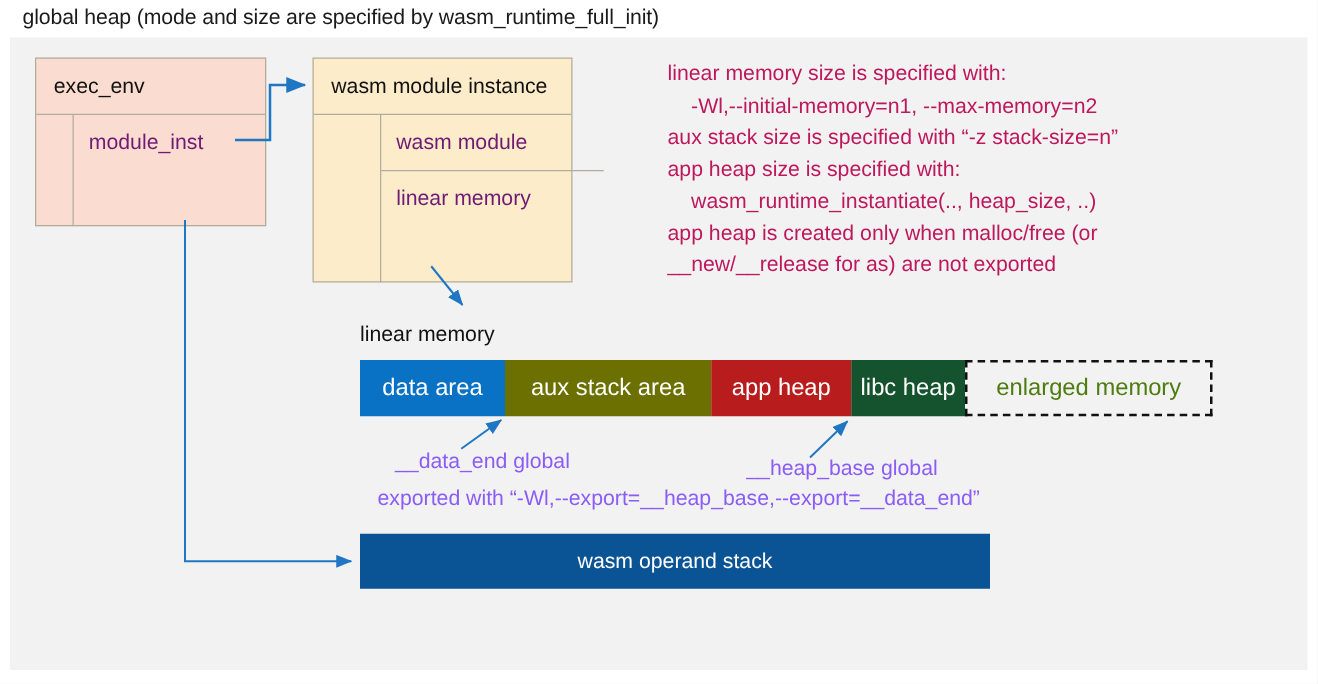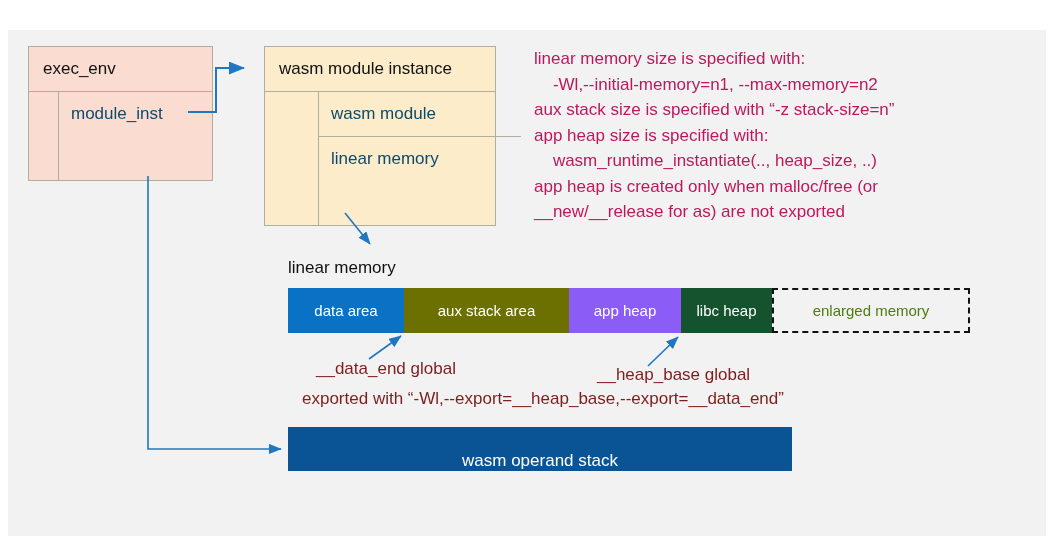--- a/index.html
+++ b/index.html
@@ -21,76 +21,77 @@
   .sbox{position:absolute;box-sizing:border-box;border:1px solid #b0ad9e;}
   .sbox .hdr{
     box-sizing:border-box;width:100%;border-bottom:1px solid #b0ad9e;
     display:flex;align-items:center;padding-left:14px;font-size:17px;color:#111;
   }
   .sbox .body{display:flex;box-sizing:border-box;width:100%;}
   .sbox .gutter{box-sizing:border-box;border-right:1px solid #b0ad9e;flex:0 0 auto;}
   .sbox .rows{flex:1 1 auto;display:flex;flex-direction:column;}
   .sbox .row{
     box-sizing:border-box;display:flex;align-items:center;padding-left:12px;
-    font-size:17px;color:#0c4a6e;border-bottom:1px solid #b0ad9e;
+    font-size:17px;color:#701a75;border-bottom:1px solid #b0ad9e;
   }
   .sbox .row:last-child{border-bottom:none;}
 
   #exec-env-box{left:28px;top:46px;width:185px;height:135px;background:#fadcd0;text-align:center;}
   #exec-env-box .hdr{height:45px;}
   #exec-env-box .body{height:89px;}
   #exec-env-box .gutter{width:30px;}
   #exec-env-box .row{height:44.5px;}
 
-  #module-instance-box{left:264px;top:46px;width:232px;height:180px;background:#fcecc9;}
+  #module-instance-box{left:250px;top:46px;width:208px;height:180px;background:#fcecc9;}
   #module-instance-box .hdr{height:45px;}
   #module-instance-box .body{height:134px;margin-left:26px;}
   #module-instance-box .gutter{width:28px;}
   #module-instance-box .row{height:44.6px;}
 
   
   .notes{
     position:absolute;left:534px;top:46px;width:500px;
     font-size:17px;line-height:25.5px;color:#be185d;white-space:pre;
   }
 
   
   .lm-label{position:absolute;left:288px;top:258px;font-size:17px;color:#111;}
   .membar{position:absolute;left:288px;top:288px;height:45px;display:flex;}
   .seg{
     box-sizing:border-box;display:flex;align-items:center;justify-content:center;
-    font-size:15px;color:#ffffff;height:45px;
+    font-size:19px;color:#ffffff;height:45px;
   }
   .seg.dashed{
     border:2.5px dashed #111;background:#f2f2f2;color:#1f3864;
   }
 
   
-  .ann{position:absolute;font-size:17px;color:#7f1d1d;white-space:nowrap;}
+  .ann{position:absolute;font-size:17px;color:#8b5cf6;white-space:nowrap;}
   #data-end-label{left:316px;top:359px;}
   #heap-base-label{left:597px;top:365px;}
   #export-line{left:302px;top:389px;}
 
   
   #operand-stack-box{
     position:absolute;left:288px;top:427px;width:504px;height:44px;
-    background:#0a5495;display:flex;align-items:flex-end;justify-content:center;
+    background:#0a5495;display:flex;align-items:center;justify-content:center;
     color:#fff;font-size:17px;
   }
   .footer{
     position:absolute;left:186px;top:480px;width:860px;
     font-size:17px;line-height:26px;color:#161616;white-space:pre;
   }
   svg.arrows{position:absolute;left:0;top:0;width:1054px;height:547px;pointer-events:none;}
 </style>
 </head>
 <body>
 
 <div class="root">
 
+  <div class="title">global heap (mode and size are specified by wasm_runtime_full_init)</div>
 
   <div class="panel"></div>
 
   <div class="sbox" id="exec-env-box">
     <div class="hdr">exec_env</div>
     <div class="body">
       <div class="gutter"></div>
       <div class="rows">
         <div class="row">module_inst</div>
       </div>
@@ -113,21 +114,21 @@
 aux stack size is specified with “-z stack-size=n”
 app heap size is specified with:
     wasm_runtime_instantiate(.., heap_size, ..)
 app heap is created only when malloc/free (or
 __new/__release for as) are not exported</div>
 
   <div class="lm-label">linear memory</div>
   <div class="membar" id="membar">
       <div class="seg" style="width: 116px; background: rgb(10, 114, 196); color: rgb(255, 255, 255);">data area</div>
       <div class="seg" style="width: 165px; background: rgb(107, 112, 0); color: rgb(255, 255, 255);">aux stack area</div>
-      <div class="seg" style="width: 112px; background: #8b5cf6; color: rgb(255, 255, 255);">app heap</div>
+      <div class="seg" style="width: 112px; background: #b91c1c; color: rgb(255, 255, 255);">app heap</div>
       <div class="seg" style="width: 91px; background: #14532d; color: rgb(255, 255, 255);">libc heap</div>
       <div class="seg dashed" style="width: 198px; color: #4d7c0f;">enlarged memory</div>
     </div>
 
   <div class="ann" id="data-end-label">__data_end global</div>
   <div class="ann" id="heap-base-label">__heap_base global</div>
   <div class="ann" id="export-line">exported with “-Wl,--export=__heap_base,--export=__data_end”</div>
 
   <div id="operand-stack-box">
     <span>wasm operand stack</span>

